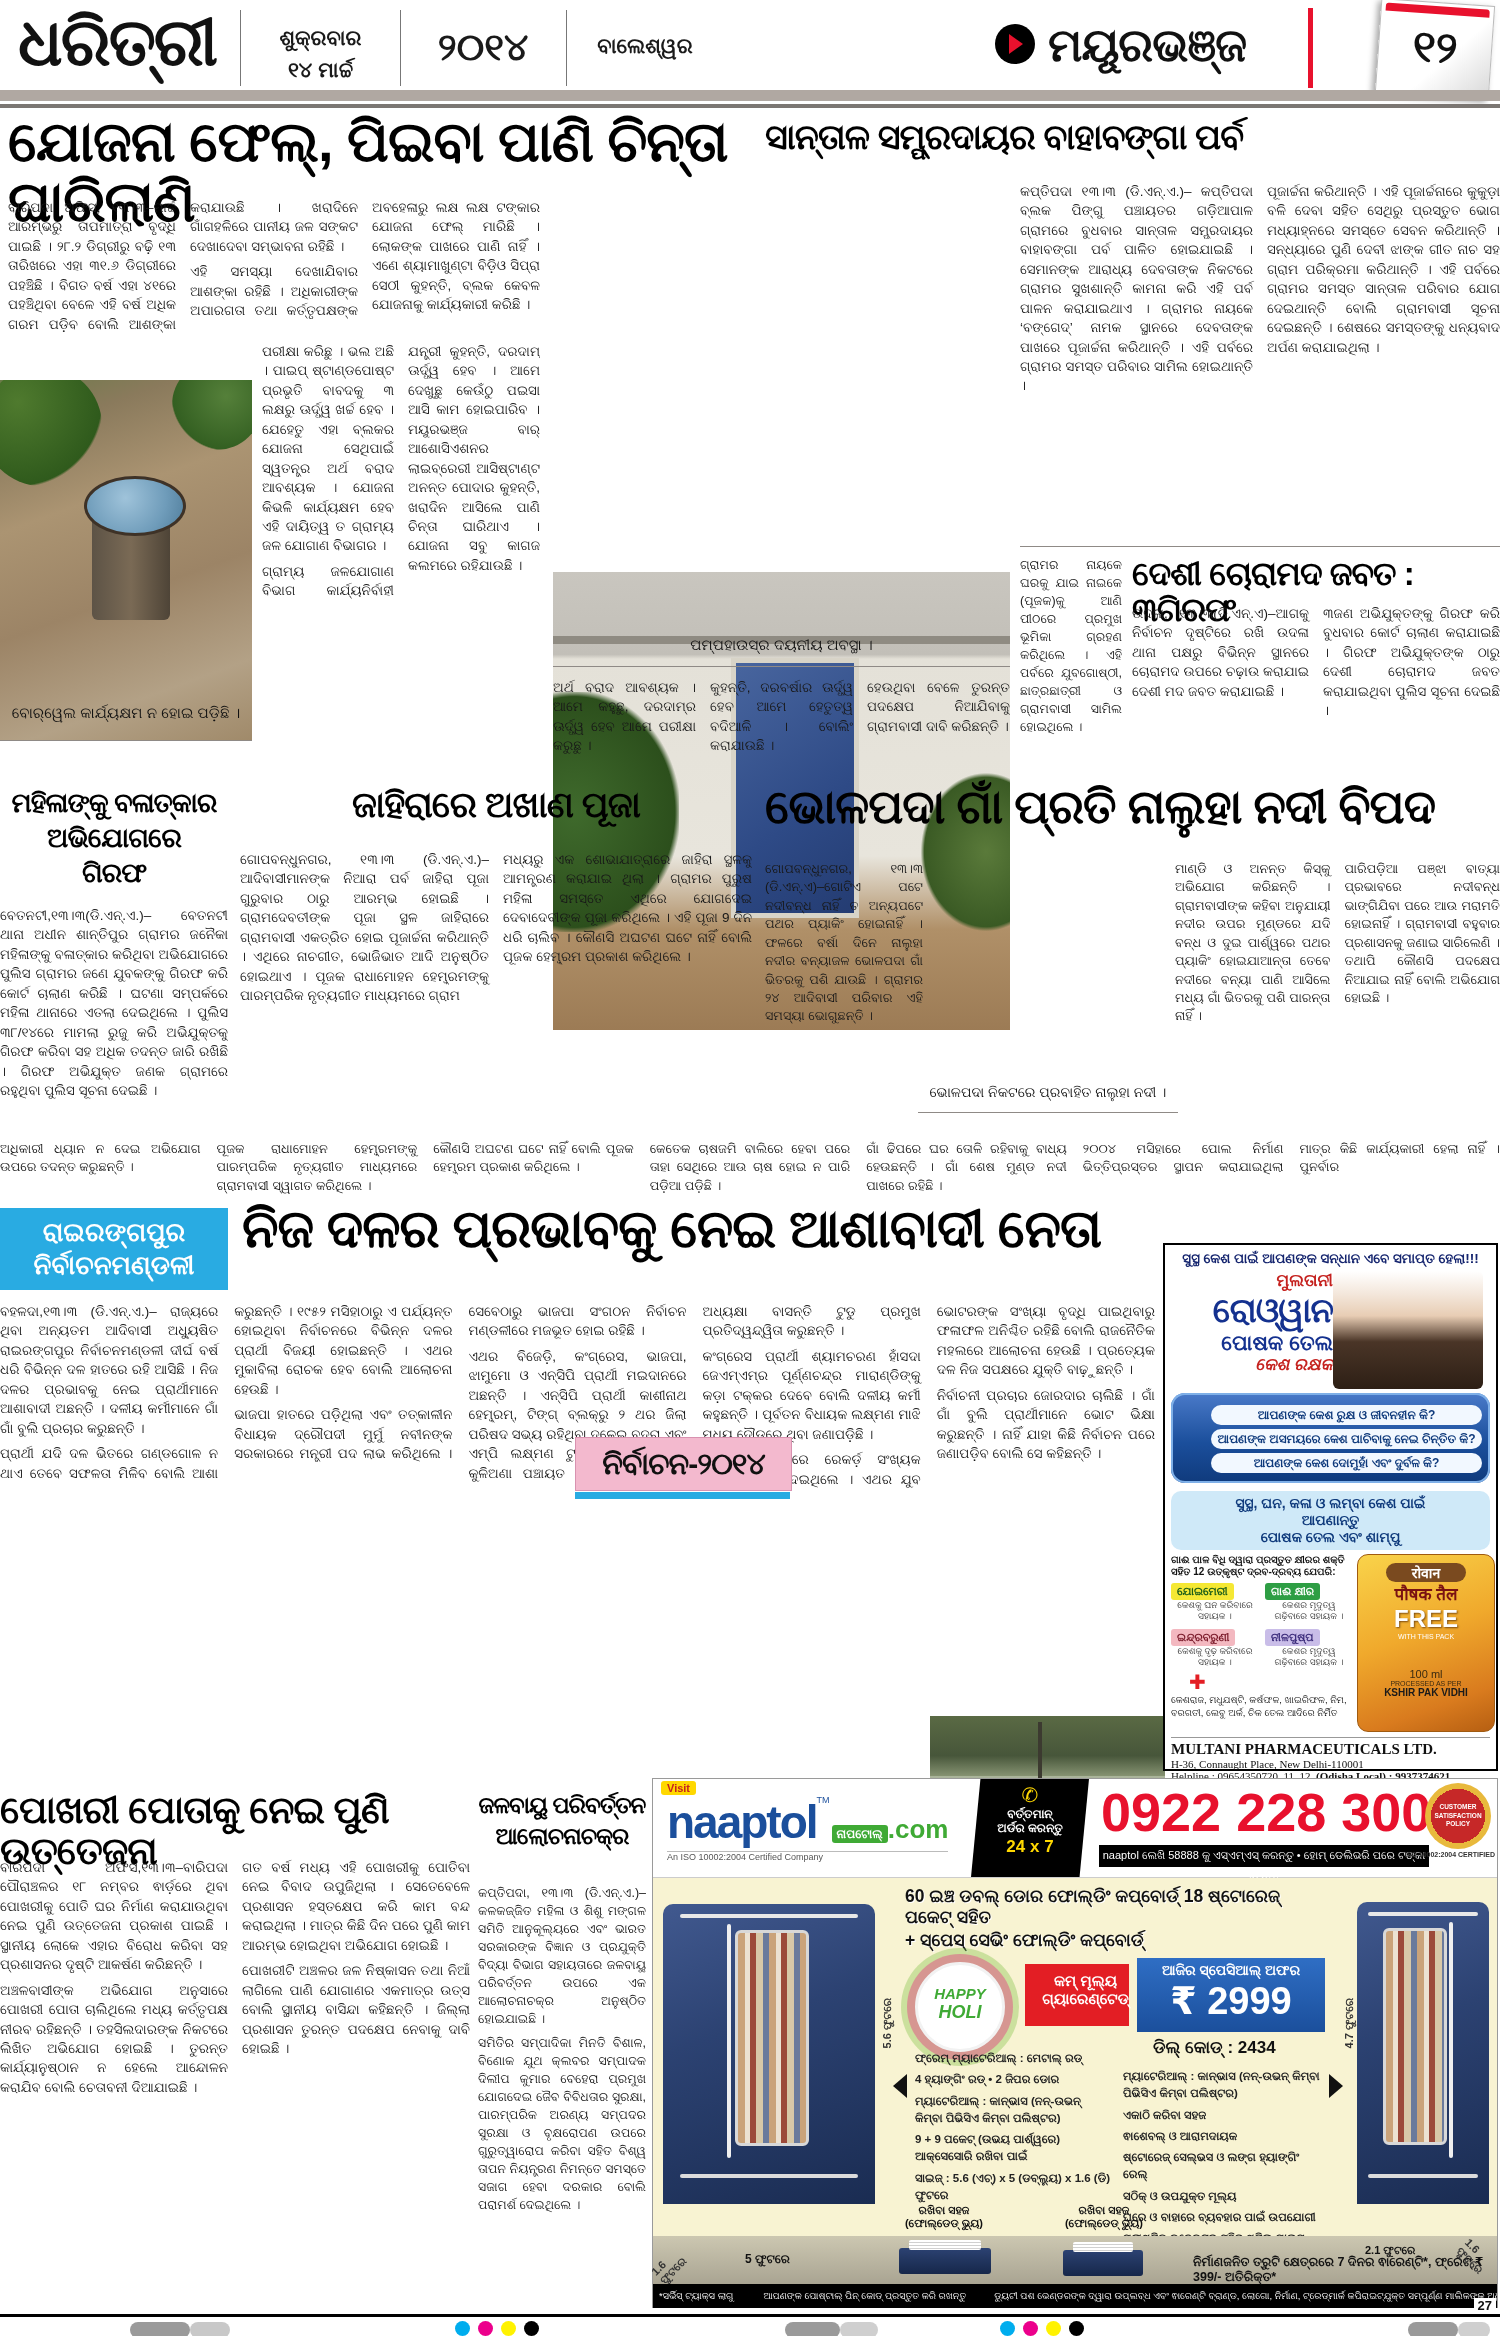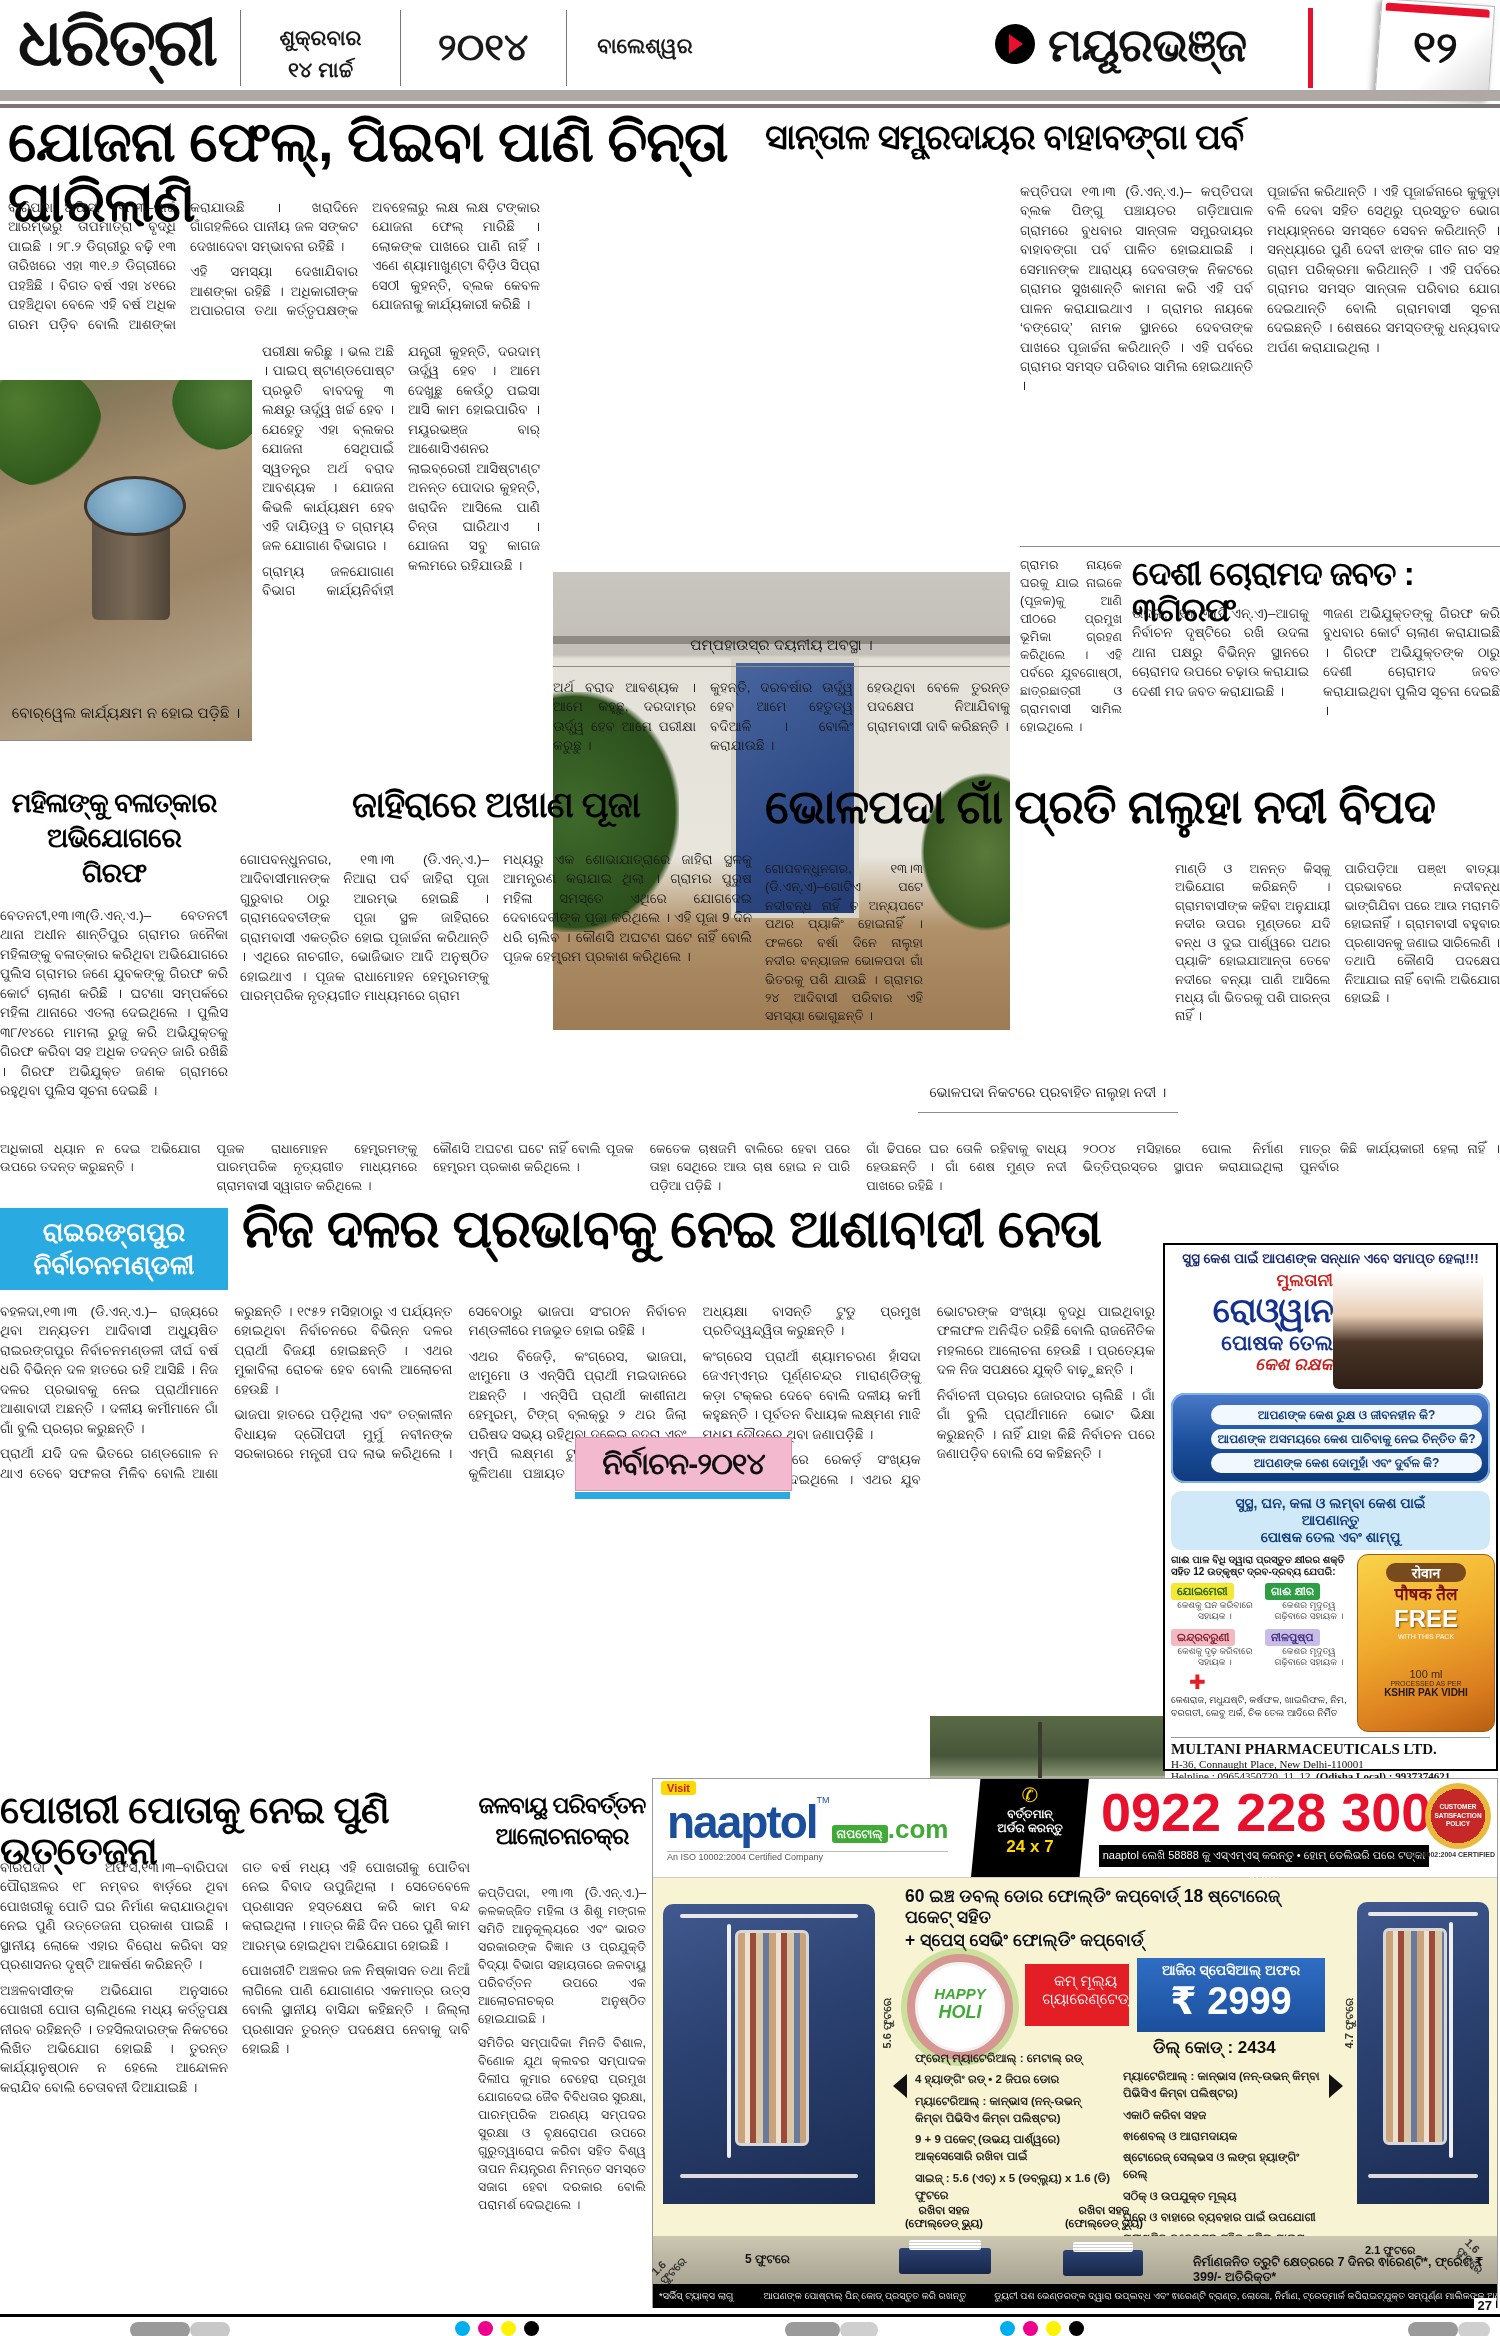--- a/index.html
+++ b/index.html
@@ -59,21 +59,21 @@
   .wardrobe{background:linear-gradient(160deg,#41598f 0%,#2c4272 40%,#1a2c52 100%);border-radius:10px 10px 0 0;position:relative;}
   .wardrobe .trim{position:absolute;left:8%;top:10px;width:84%;height:4px;background:#e8e8e8;border-radius:2px;}
   .wardrobe .trim2{position:absolute;left:8%;bottom:26px;width:84%;height:4px;background:#dcdcdc;border-radius:2px;}
   .wardrobe .opening{position:absolute;left:34%;top:26px;width:32%;height:70%;background:repeating-linear-gradient(90deg,#caa37a 0 7px,#ece2d2 7px 12px,#9c4a3a 12px 18px,#d8c8a8 18px 25px,#6a7a9c 25px 31px);border-radius:6px;border:3px solid #d8d8d8;}
   .wardrobe .zip{position:absolute;left:30%;top:20px;width:4px;height:78%;background:#f0f0f0;border-radius:2px;}
   .floor{background:linear-gradient(#ccc7b1,#a9a492);}
   .folded{position:relative;width:92px;height:26px;background:linear-gradient(#2c4272,#16274a);border-radius:3px;}
   .folded .sheets{position:absolute;left:10px;top:-8px;width:72px;height:10px;background:repeating-linear-gradient(#ffffff 0 2px,#d0d0d0 2px 3px);border-radius:2px;}
   .vert{writing-mode:vertical-rl;transform:rotate(180deg);font-size:11px;font-weight:bold;color:#333;}
   .holi{width:84px;height:84px;border-radius:50%;background:#fff;border:3px solid #f2f2f2;box-shadow:0 0 0 8px rgba(228,60,130,.45),0 0 0 14px rgba(120,190,60,.35);text-align:center;}
-  .np-red-box{background:#e31e24;color:#fff;text-align:center;font-weight:normal;padding-left:17px;}
+  .np-red-box{background:#e31e24;color:#fff;text-align:center;font-weight:bold;padding-left:17px;}
   .np-blue-box{background:linear-gradient(#2f6ec4,#1b4f9c);color:#fff;text-align:center;font-weight:bold;}
   .np-feats{font-size:11.5px;font-weight:bold;color:#222;line-height:1.5;}
   .np-feats div{margin-bottom:4px;}
   .np-title{font-weight:bold;color:#111;letter-spacing:0;text-shadow:1px 1px 0 #fff;}
   .seal{width:66px;height:66px;border-radius:50%;background:radial-gradient(circle,#c62828 0 58%,#e8b93c 58% 100%);color:#fff;text-align:center;font-size:6.5px;font-weight:bold;line-height:1.3;display:flex;flex-direction:column;justify-content:center;}
   .regdot{width:15px;height:15px;border-radius:50%;display:inline-block;margin-right:8px;}
   .graybar{height:16px;border-radius:8px;display:inline-block;}
 </style>
 </head>
 <body>

